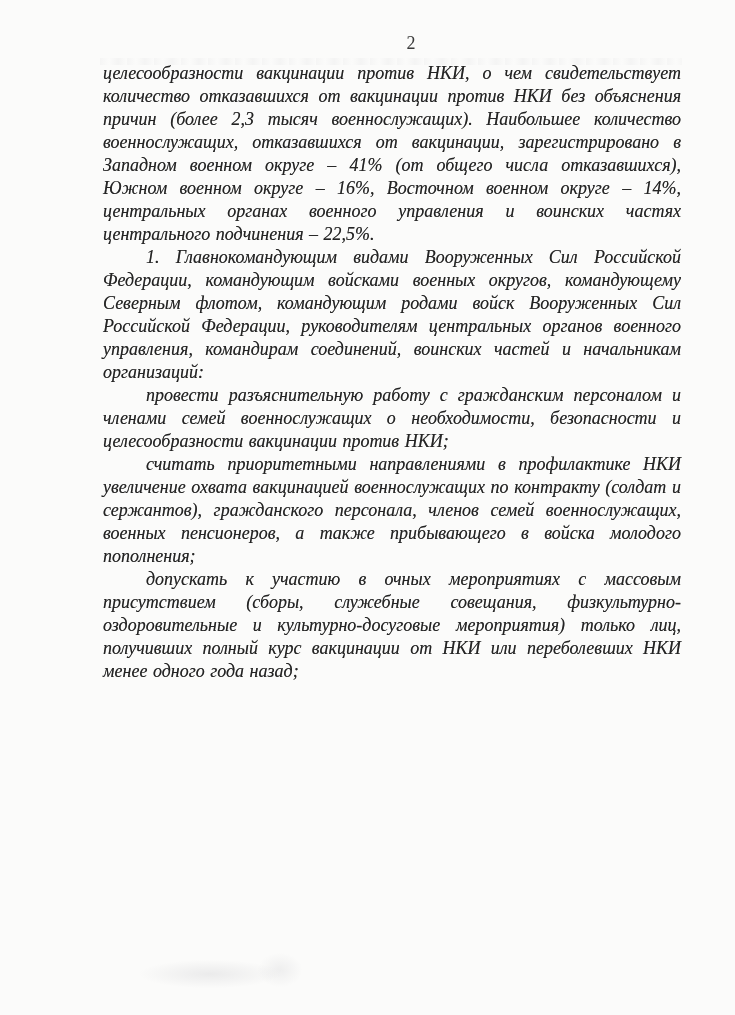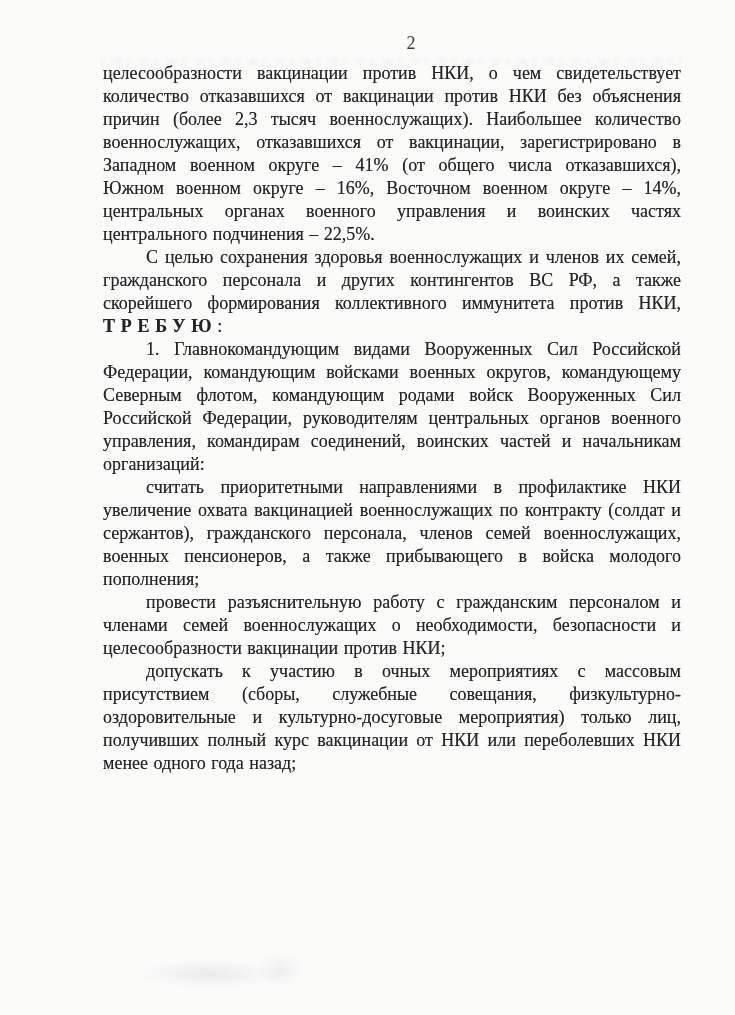--- a/index.html
+++ b/index.html
@@ -32,21 +32,21 @@
     top: 62px;
     left: 103px;
     width: 578px;
     font-size: 18px;
     line-height: 23px;
     text-align: justify;
     color: #242424;
     text-shadow: 0 0 0.6px rgba(40,40,40,0.55);
     word-spacing: 1px;
   }
-  .para { margin: 0; padding: 0; }
+  .para { margin: 0; padding: 0; font-style: italic; }
   .indent { text-indent: 43px; }
   .demand {
     font-weight: bold;
     letter-spacing: 0.32em;
   }
   .smudge {
     position: absolute;
     pointer-events: none;
   }
   .smudge-a {
@@ -72,27 +72,26 @@
 <div class="scan-page">
 
   <div class="page-number">2</div>
 
   <div class="noise-strip"></div>
 
   <div class="text-block">
 
     <p class="para">целесообразности вакцинации против НКИ, о чем свидетельствует количество отказавшихся от вакцинации против НКИ без объяснения причин (более 2,3 тысяч военнослужащих). Наибольшее количество военнослужащих, отказавшихся от вакцинации, зарегистрировано в Западном военном округе – 41% (от общего числа отказавшихся), Южном военном округе – 16%, Восточном военном округе – 14%, центральных органах военного управления и воинских частях центрального подчинения – 22,5%.</p>
 
-    <p class="para indent"><span>С целью сохранения здоровья военнослужащих и членов их семей, гражданского персонала и других контингентов ВС РФ, а также скорейшего формирования коллективного иммунитета против НКИ, </span><span class="demand">ТРЕБУЮ</span><span>:</span></p>
 
     <p class="para indent">1. Главнокомандующим видами Вооруженных Сил Российской Федерации, командующим войсками военных округов, командующему Северным флотом, командующим родами войск Вооруженных Сил Российской Федерации, руководителям центральных органов военного управления, командирам соединений, воинских частей и начальникам организаций:</p>
 
+    <p class="para indent">провести разъяснительную работу с гражданским персоналом и членами семей военнослужащих о необходимости, безопасности и целесообразности вакцинации против НКИ;</p>
+
     <p class="para indent">считать приоритетными направлениями в профилактике НКИ увеличение охвата вакцинацией военнослужащих по контракту (солдат и сержантов), гражданского персонала, членов семей военнослужащих, военных пенсионеров, а также прибывающего в войска молодого пополнения;</p>
-
-    <p class="para indent">провести разъяснительную работу с гражданским персоналом и членами семей военнослужащих о необходимости, безопасности и целесообразности вакцинации против НКИ;</p>
 
     <p class="para indent">допускать к участию в очных мероприятиях с массовым присутствием (сборы, служебные совещания, физкультурно-оздоровительные и культурно-досуговые мероприятия) только лиц, получивших полный курс вакцинации от НКИ или переболевших НКИ менее одного года назад;</p>
 
 
 
   </div>
 
   <div class="smudge smudge-a"></div>
   <div class="smudge smudge-b"></div>
 

